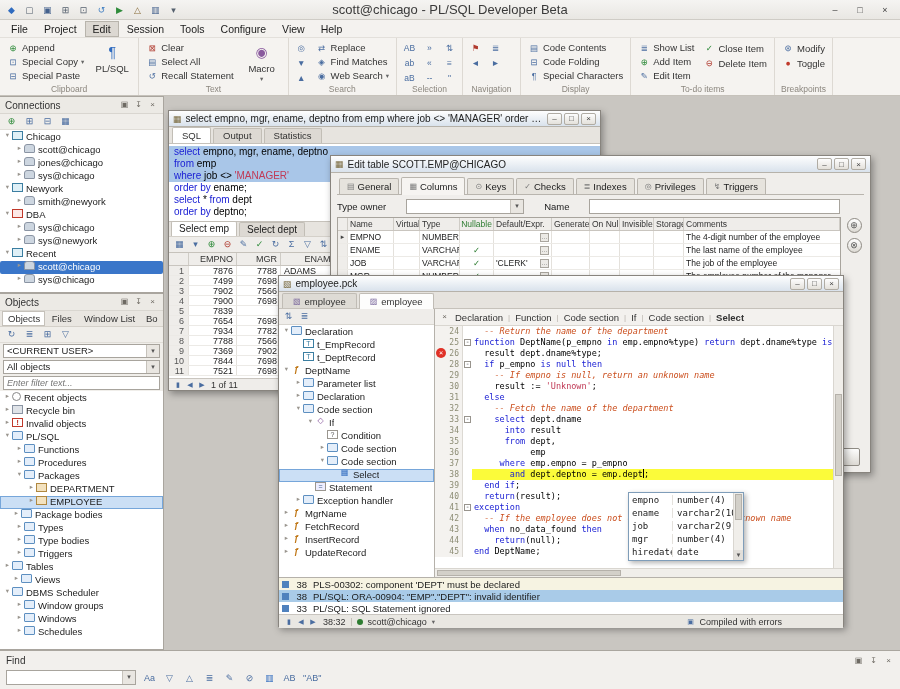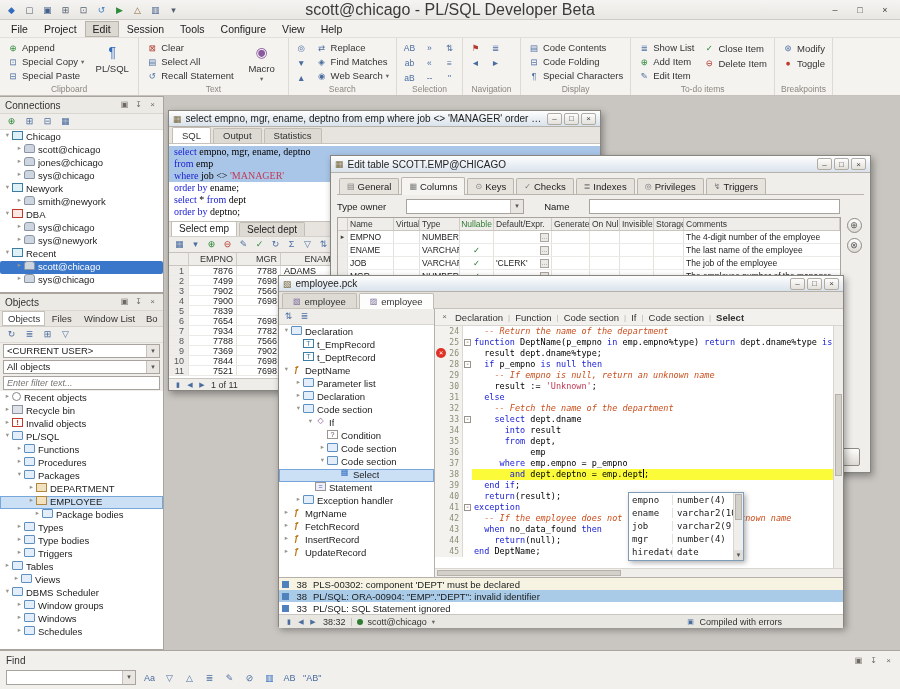--- a/index.html
+++ b/index.html
@@ -5,21 +5,21 @@
 *{margin:0;padding:0;box-sizing:border-box}
 html,body{width:900px;height:689px;overflow:hidden}
 body{font-family:"Liberation Sans",sans-serif;font-size:11px;color:#1b1b1b;background:#c9c6c1;position:relative}
 div,span{cursor:default}
 .abs{position:absolute}
 
 
 #titlebar{left:0;top:0;width:900px;height:20px;background:linear-gradient(#f5f4f2,#e9e7e3);border-bottom:1px solid #cfccc6;display:flex;align-items:center;padding:0 3px}
 .qat{display:flex;gap:1px;z-index:2}
 .qico{width:17px;height:15px;display:flex;align-items:center;justify-content:center;font-size:9px;color:#55606e}
-.title-text{position:absolute;left:0;right:0;text-align:center;font-size:16px;color:#3a3a3a}
+.title-text{position:absolute;left:0;right:0;text-align:center;font-size:13px;color:#3a3a3a}
 .winbtns{margin-left:auto;display:flex;gap:1px;z-index:2}
 .wbtn{width:24px;height:15px;display:flex;align-items:center;justify-content:center;font-size:9px;color:#444}
 
 
 #menubar{left:0;top:20px;width:900px;height:18px;display:flex;align-items:center;background:#f4f2ef;border-bottom:1px solid #e3e0db;padding-left:3px}
 .mitem{padding:0 8px;line-height:16px;font-size:10.5px}
 .mitem.act{background:#dcd8d2;box-shadow:inset 0 0 0 1px #b8b4ac}
 
 
 #ribbon{left:0;top:38px;width:900px;height:58px;background:#f5f3f0;border-bottom:1px solid #c6c2bb;display:flex}
@@ -87,21 +87,21 @@
 .wico{font-size:9px;color:#7a6a3f;flex:none}
 .ttl{overflow:hidden;text-overflow:ellipsis;white-space:nowrap;flex:1}
 .wbtns2{display:flex;gap:2px;flex:none}
 .wbtns2 .wbtn{width:15px;height:12px;border:1px solid #b0aca4;background:linear-gradient(#fdfdfd,#e4e1db);border-radius:2px;font-size:8px}
 
 
 .dtabs{height:16px;flex:none;display:flex;align-items:flex-end;background:#e7e4df;padding-left:3px;gap:2px}
 .dtab{padding:0 9px;font-size:9.5px;line-height:14px;background:#ddd9d3;border:1px solid #c2beb6;border-bottom:none;border-radius:2px 2px 0 0;color:#333}
 .dtab.act{background:#fff;line-height:15px}
 .sqlcode{height:78px;flex:none;background:#fff;border-top:1px solid #c6c2bb;padding-top:2px;overflow:hidden}
-.scl{display:flex;height:12px;font-family:Liberation Serif, serif;font-size:10px;line-height:12px}
+.scl{display:flex;height:12px;font-family:Liberation Sans, sans-serif;font-size:10px;line-height:12px}
 .scl .etext{padding-left:5px}
 .scl.sel{background:#a9c6e8}
 .rtabs{height:15px;flex:none;display:flex;align-items:flex-end;background:#e7e4df;border-top:1px solid #c6c2bb;padding-left:2px;gap:2px}
 .rtab{padding:0 7px;font-size:10px;line-height:13px;background:#ddd9d3;border:1px solid #c2beb6;border-bottom:none;border-radius:2px 2px 0 0}
 .rtab.act{background:#fff;line-height:14px}
 .gtool{height:16px;flex:none;display:flex;align-items:center;gap:3px;padding:0 4px;background:#efedea;border-top:1px solid #d4d0c9}
 .sgridwrap{flex:1;overflow:hidden;background:#fff;border-top:1px solid #c6c2bb}
 .grow{display:flex;height:10px;border-bottom:1px solid #eceae6;font-size:9px;align-items:center}
 .grow.ghead{height:13px;background:#efedea;border-bottom:1px solid #c9c5bf;color:#333}
 .gc{border-right:1px solid #e4e1dc;height:100%;display:flex;align-items:center;padding:0 3px;overflow:hidden;white-space:nowrap}
@@ -562,21 +562,21 @@
       <div class="trow" style="padding-left: 27px;">
         <span class="chev">▸</span>
         <span class="tico pkg"></span>
         <span class="tlabel">DEPARTMENT</span>
       </div>
       <div class="trow sell" style="padding-left: 27px;">
         <span class="chev">▸</span>
         <span class="tico pkg"></span>
         <span class="tlabel">EMPLOYEE</span>
       </div>
-      <div class="trow" style="padding-left: 33px;">
+      <div class="trow" style="padding-left: 12px;">
         <span class="chev">▸</span>
         <span class="tico folder"></span>
         <span class="tlabel">Package bodies</span>
       </div>
       <div class="trow" style="padding-left: 15px;">
         <span class="chev">▸</span>
         <span class="tico folder"></span>
         <span class="tlabel">Types</span>
       </div>
       <div class="trow" style="padding-left: 15px;">

